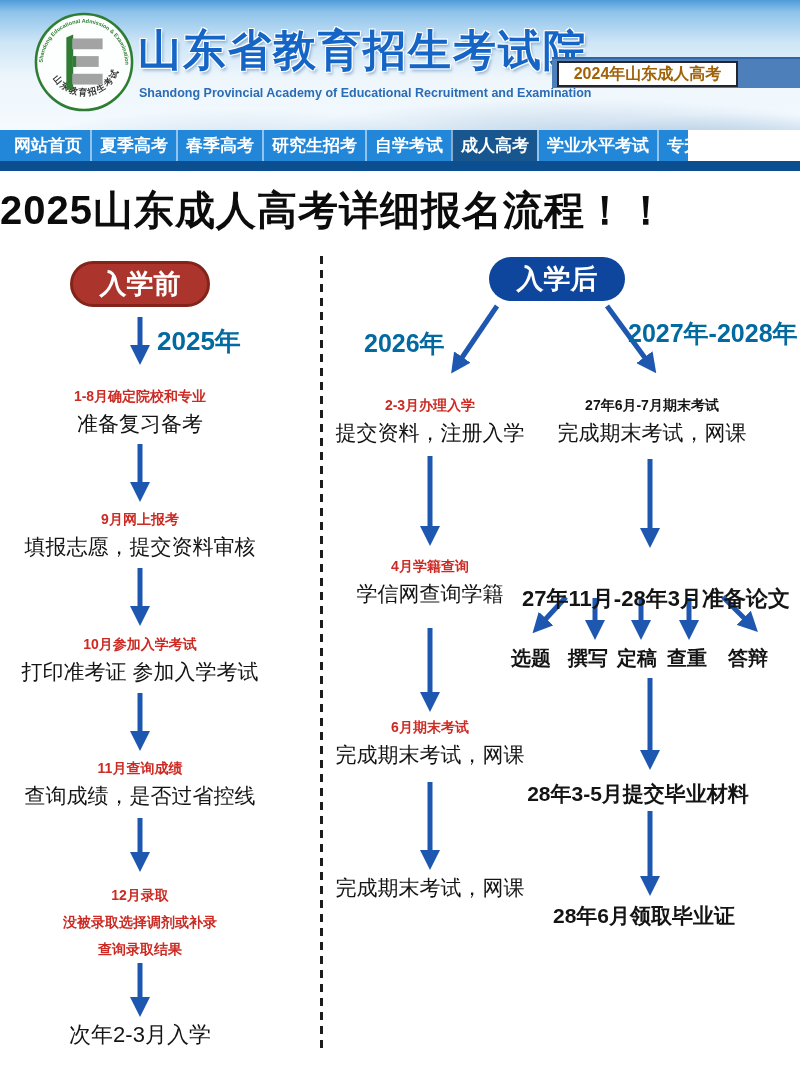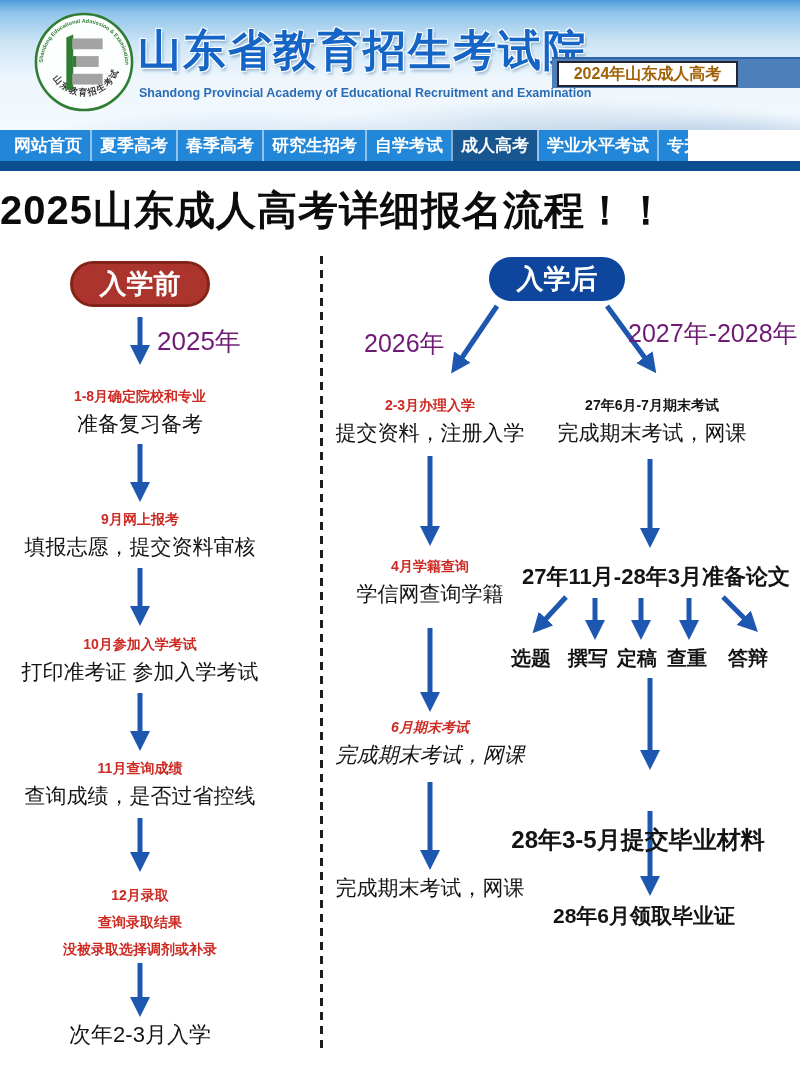--- a/index.html
+++ b/index.html
@@ -52,21 +52,21 @@
   
   .arrow-layer{position:absolute;left:0;top:0;width:800px;height:1069px;pointer-events:none;}
   .divider{position:absolute;left:320px;top:256px;width:3px;height:794px;
     background:repeating-linear-gradient(180deg,#1c1c1c 0 8px,transparent 8px 14px);}
 
   .pill{position:absolute;color:#fff;font-weight:bold;font-size:27px;text-align:center;
     border-radius:24px;white-space:nowrap;}
   .pill-pre{left:70px;top:261px;width:140px;height:46px;line-height:40px;background:var(--pill-red);border:3px solid var(--pill-red-border);}
   .pill-post{left:489px;top:257px;width:136px;height:44px;line-height:44px;background:var(--pill-blue);}
 
-  .year{position:absolute;color:#701a75;font-weight:normal;white-space:nowrap;}
+  .year{position:absolute;color:#0369a1;font-weight:bold;white-space:nowrap;}
   .year-2025{left:157px;top:324px;font-size:26px;}
   .year-2026{left:364px;top:327px;font-size:25px;}
   .year-2027{left:628px;top:317px;font-size:25px;}
 
   .step{position:absolute;transform:translateX(-50%);text-align:center;white-space:nowrap;}
   .step .t{color:var(--red);font-weight:bold;font-size:14px;line-height:27px;}
   .step .b{color:var(--ink);font-size:21px;line-height:28px;}
   .step.dark .t{color:var(--ink);}
   .plain{position:absolute;transform:translateX(-50%);color:var(--ink);font-size:22px;white-space:nowrap;}
   .plain.bold{font-weight:bold;}
@@ -173,53 +173,53 @@
   <div class="step" style="left:140px;top:631px;">
     <div class="t">10月参加入学考试</div>
     <div class="b">打印准考证 参加入学考试</div>
   </div>
   <div class="step" style="left:140px;top:755px;">
     <div class="t">11月查询成绩</div>
     <div class="b">查询成绩，是否过省控线</div>
   </div>
   <div class="step" style="left:140px;top:882px;">
     <div class="t">12月录取</div>
+    <div class="t">没被录取选择调剂或补录</div>
     <div class="t">查询录取结果</div>
-    <div class="t">没被录取选择调剂或补录</div>
   </div>
   <div class="plain" style="left:140px;top:1020px;">次年2-3月入学</div>
 
   <div class="pill pill-post">入学后</div>
   <div class="year year-2026">2026年</div>
   <div class="year year-2027">2027年-2028年</div>
 
   <div class="step" style="left:430px;top:392px;">
     <div class="t">2-3月办理入学</div>
     <div class="b">提交资料，注册入学</div>
   </div>
   <div class="step" style="left:430px;top:553px;">
     <div class="t">4月学籍查询</div>
     <div class="b">学信网查询学籍</div>
   </div>
-  <div class="step" style="left:430px;top:714px;font-style:italic;">
+  <div class="step" style="left:430px;top:714px;">
     <div class="t">6月期末考试</div>
     <div class="b">完成期末考试，网课</div>
   </div>
   <div class="step" style="left:430px;top:874px;">
     <div class="b">完成期末考试，网课</div>
   </div>
 
   <div class="step dark" style="left:652px;top:392px;">
     <div class="t">27年6月-7月期末考试</div>
     <div class="b">完成期末考试，网课</div>
   </div>
-  <div class="plain bold" style="left:656px;top:562px;">27年11月-28年3月准备论文</div>
+  <div class="plain bold" style="left:656px;top:584px;">27年11月-28年3月准备论文</div>
 
   <div class="sub-label" style="left:531px;top:645px;">选题</div>
   <div class="sub-label" style="left:588px;top:645px;">撰写</div>
   <div class="sub-label" style="left:637px;top:645px;">定稿</div>
   <div class="sub-label" style="left:687px;top:645px;">查重</div>
   <div class="sub-label" style="left:748px;top:645px;">答辩</div>
 
-  <div class="plain bold" style="left:638px;top:824px;font-size:24px;">28年3-5月提交毕业材料</div>
+  <div class="plain bold" style="left:638px;top:780px;font-size:21px;">28年3-5月提交毕业材料</div>
   <div class="plain bold" style="left:644px;top:902px;font-size:21px;">28年6月领取毕业证</div>
 
 </div>
 
 </body></html>

